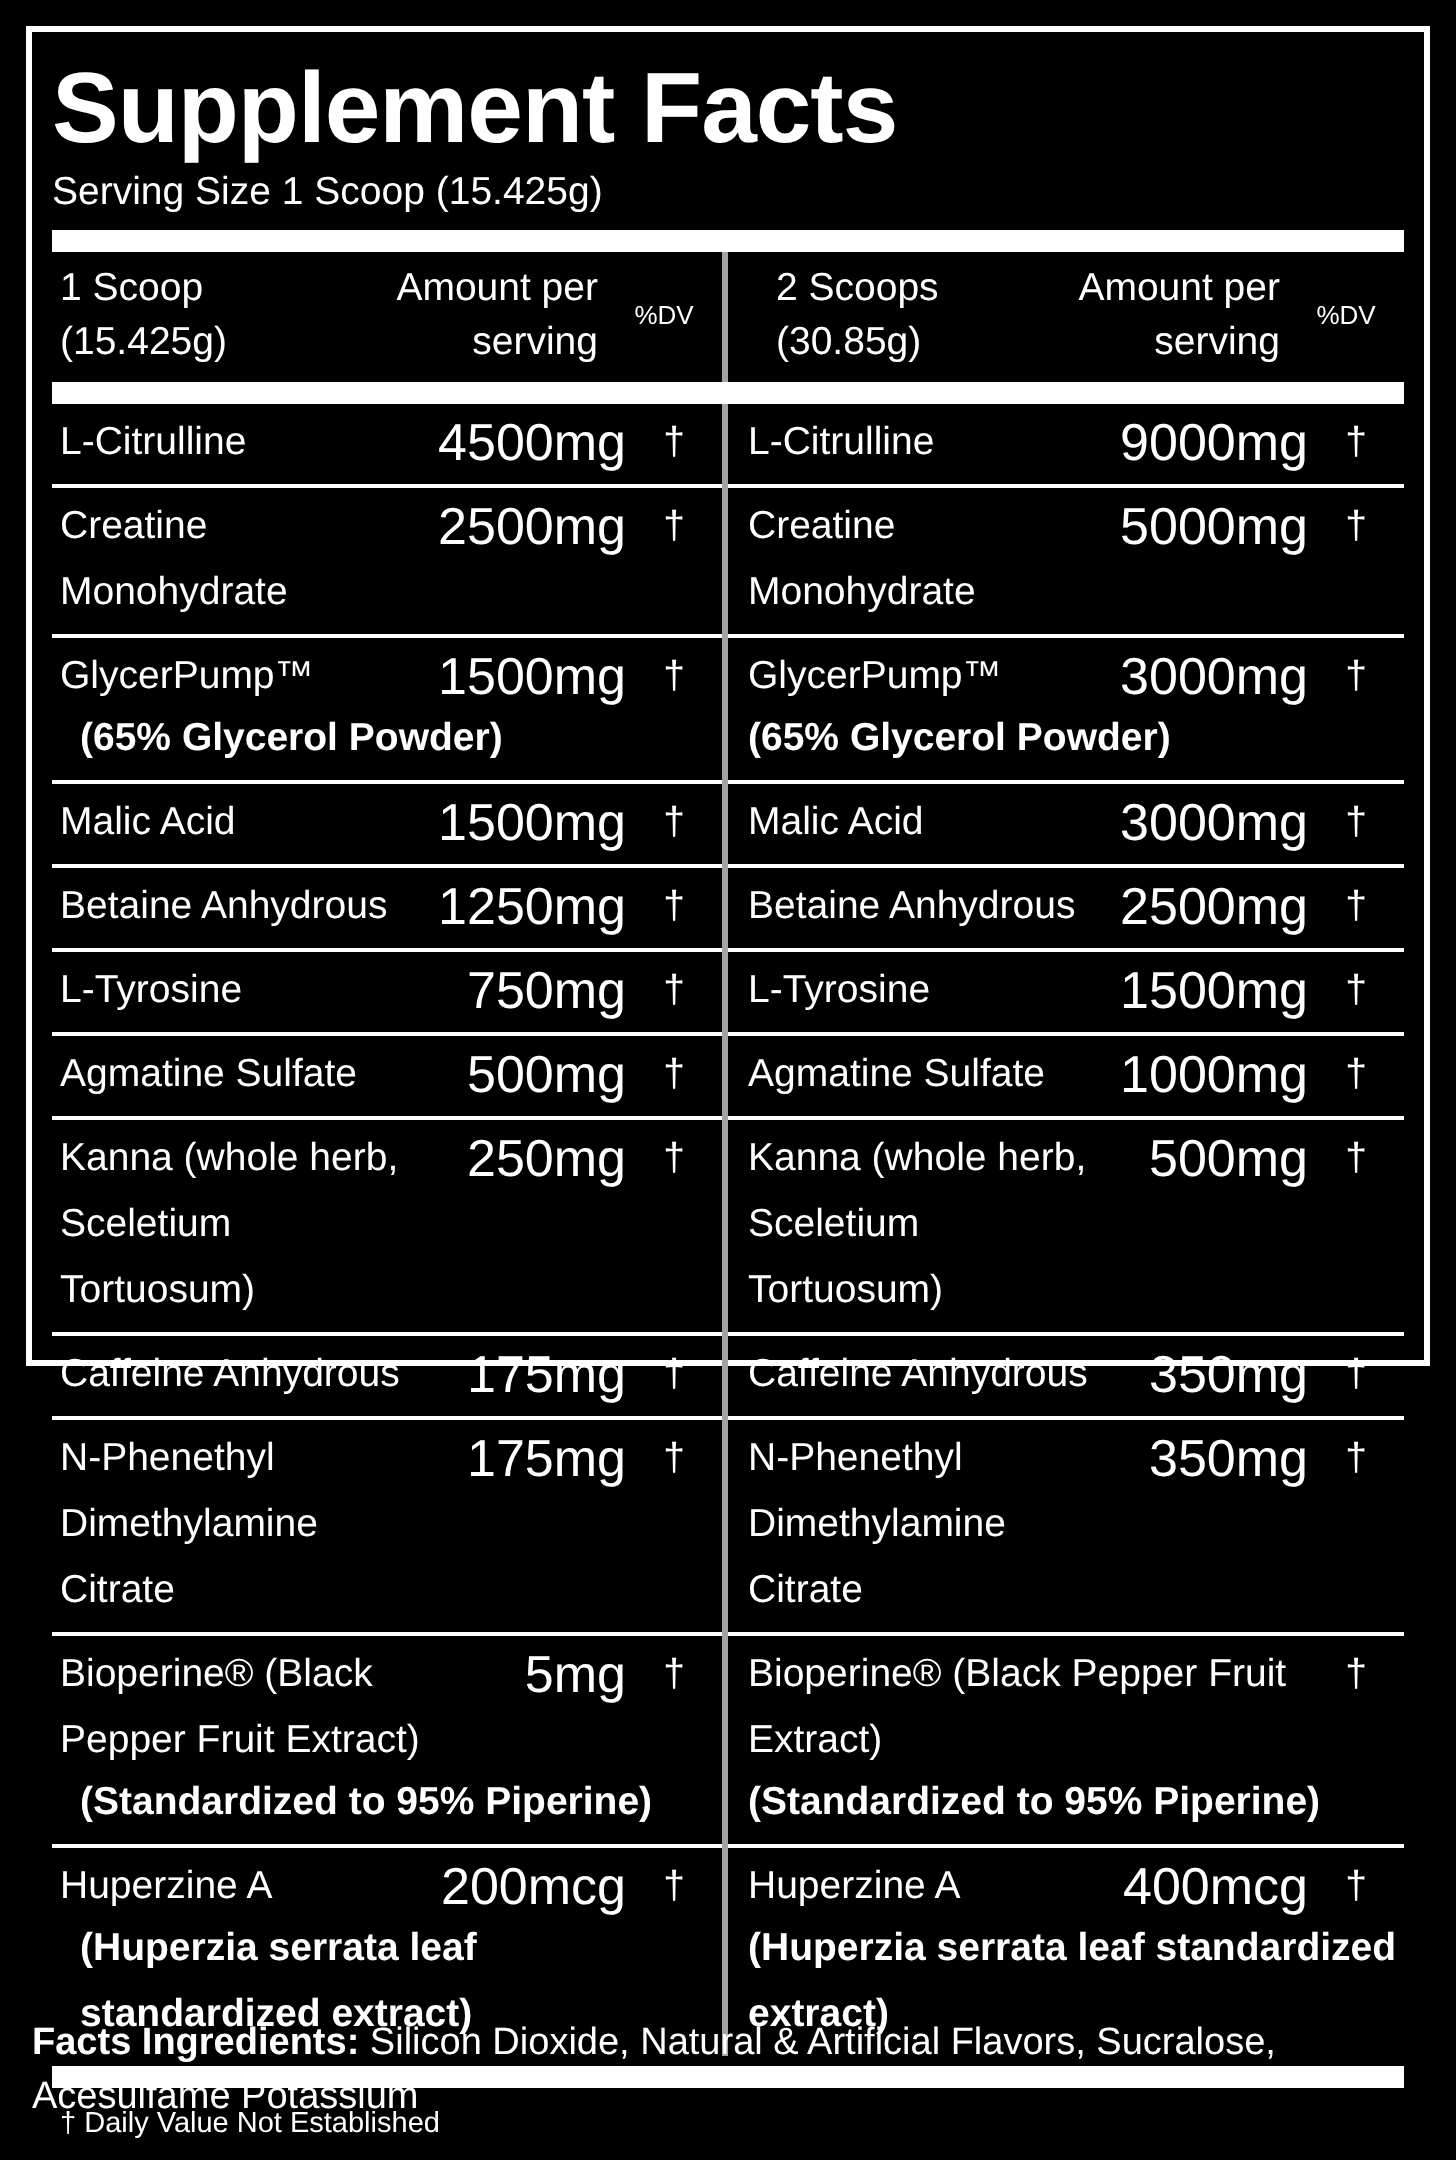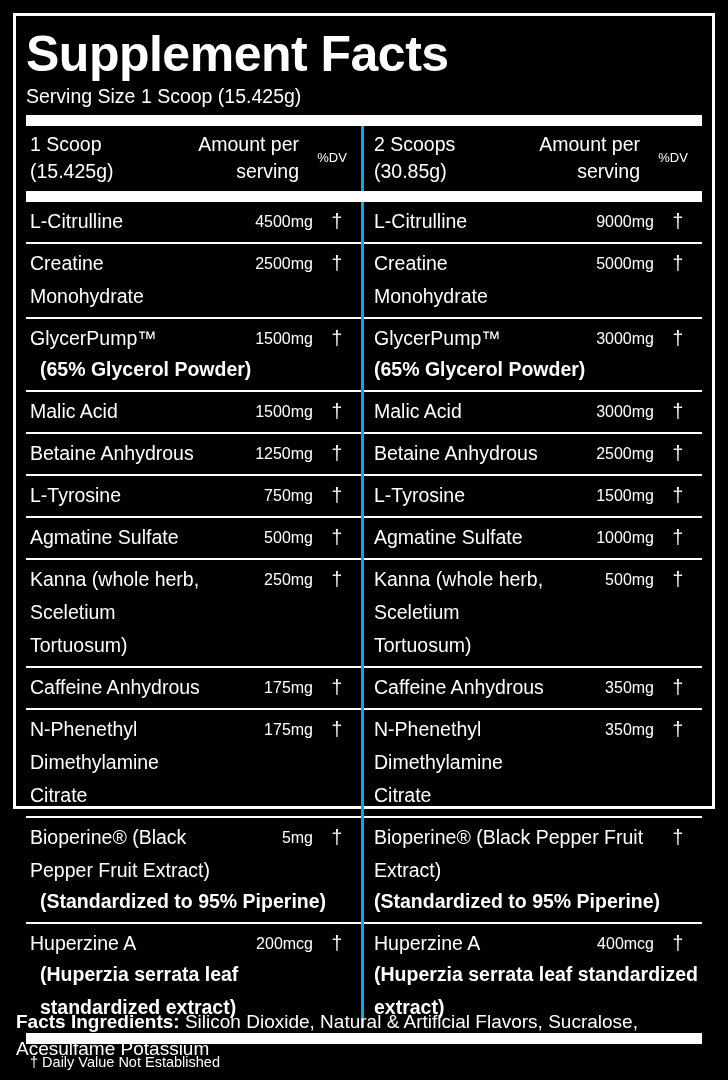--- a/index.html
+++ b/index.html
@@ -21,21 +21,21 @@
     height: 1080px;
     background: #000000;
   }
 
   
   .panel {
     position: absolute;
     left: 13px;
     top: 13px;
     width: 702px;
-    height: 796px;
+    height: 670px;
     border: 3px solid #ffffff;
     background: #000000;
     padding: 8px 10px 0 10px;
   }
 
   
   .title {
     font-size: 50px;
     line-height: 56px;
     font-weight: bold;
@@ -62,21 +62,21 @@
   
   .facts {
     display: flex;
     width: 100%;
   }
   .half {
     flex: 0 0 50%;
     width: 50%;
   }
   .half.left {
-    border-right: 3px solid #0ea5e9;
+    border-right: 3px solid #a3a3a3;
   }
 
   .hrow {
     display: flex;
     align-items: flex-start;
     padding: 5px 0 6px 0;
     min-height: 54px;
   }
   .hrow .c-name {
     flex: 1 1 auto;
@@ -93,21 +93,21 @@
     width: 118px;
   }
   .hrow .c-dv {
     flex: 0 0 auto;
     font-size: 13px;
     line-height: 27px;
     text-align: center;
     width: 58px;
     padding-top: 13px;
   }
-  .half.right .hrow .c-name { padding-left: 10px; }
+  .half.right .hrow .c-name { padding-left: 24px; }
 
   
   .row {
     display: flex;
     align-items: flex-start;
     border-top: 2px solid #ffffff;
     padding: 3px 0 4px 0;
   }
   .row:first-child { border-top: 0; }
 
@@ -116,21 +116,21 @@
     font-size: 19.5px;
     line-height: 33px;
     padding-left: 4px;
     min-width: 0;
   }
   .half.right .col-name { padding-left: 10px; }
 
   .col-amt {
     flex: 0 0 96px;
     width: 96px;
-    font-size: 16px;
+    font-size: 26px;
     line-height: 33px;
     text-align: right;
   }
   .col-dv {
     flex: 0 0 48px;
     width: 48px;
     font-size: 19.5px;
     line-height: 33px;
     text-align: center;
   }

